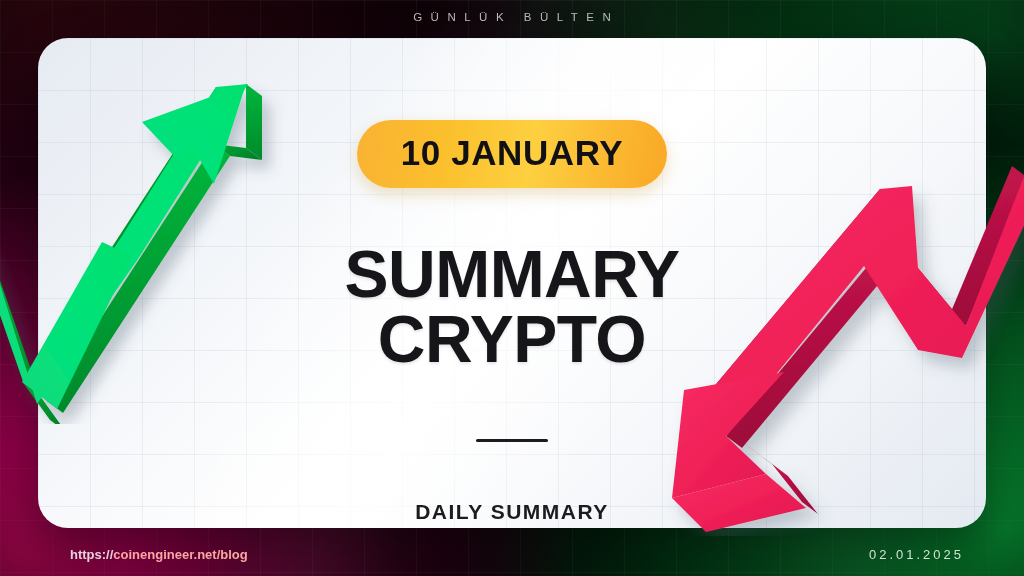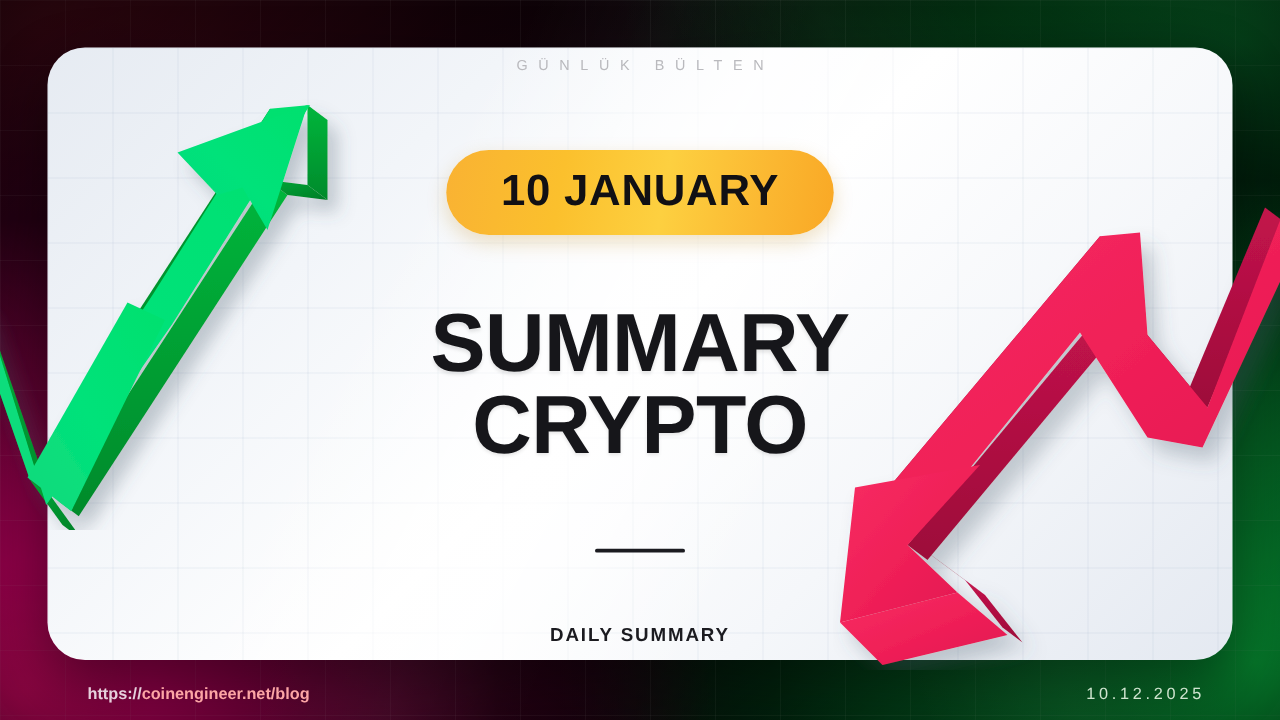--- a/index.html
+++ b/index.html
@@ -51,21 +51,20 @@
   
   .eyebrow {
     position:absolute; top:11px; left:0; right:0;
     text-align:center;
     font-size:11.5px;
     letter-spacing:8.5px;
     color:#b9b9bd;
     font-weight:400;
     text-indent:8.5px;
     z-index:6;
-    margin-top:36px;
   }
 
   
   .card {
     position:absolute;
     left:38px; top:38px;
     width:948px; height:490px;
     border-radius:30px;
     background:
       linear-gradient(135deg, #e6ebf2 0%, #f2f5f9 26%, #ffffff 50%, #f5f7fa 72%, #e4e9f1 100%);
@@ -122,21 +121,21 @@
   }
   .headline .line { display:block; }
   .divider {
     margin-top:34px;
     width:72px; height:3px;
     background:#1b1b20;
     border-radius:2px;
   }
   .subtitle {
     margin-top:26px;
-    font-size:15px;
+    font-size:21px;
     font-weight:700;
     letter-spacing:1.5px;
     color:#1b1b20;
   }
 
   
   .logo {
     position:absolute;
     left:78px; bottom:66px;
     display:flex; align-items:center; gap:9px;
@@ -266,15 +265,15 @@
 
     <div class="divider"></div>
 
     <div class="subtitle">DAILY SUMMARY</div>
   </div>
 
 
   <div class="footer-url">
     <span class="scheme">https://</span><span class="host">coinengineer.net/blog</span>
   </div>
-  <div class="footer-date">10.12.2025</div>
+  <div class="footer-date">02.01.2025</div>
 
 </div>
 
 </body></html>

